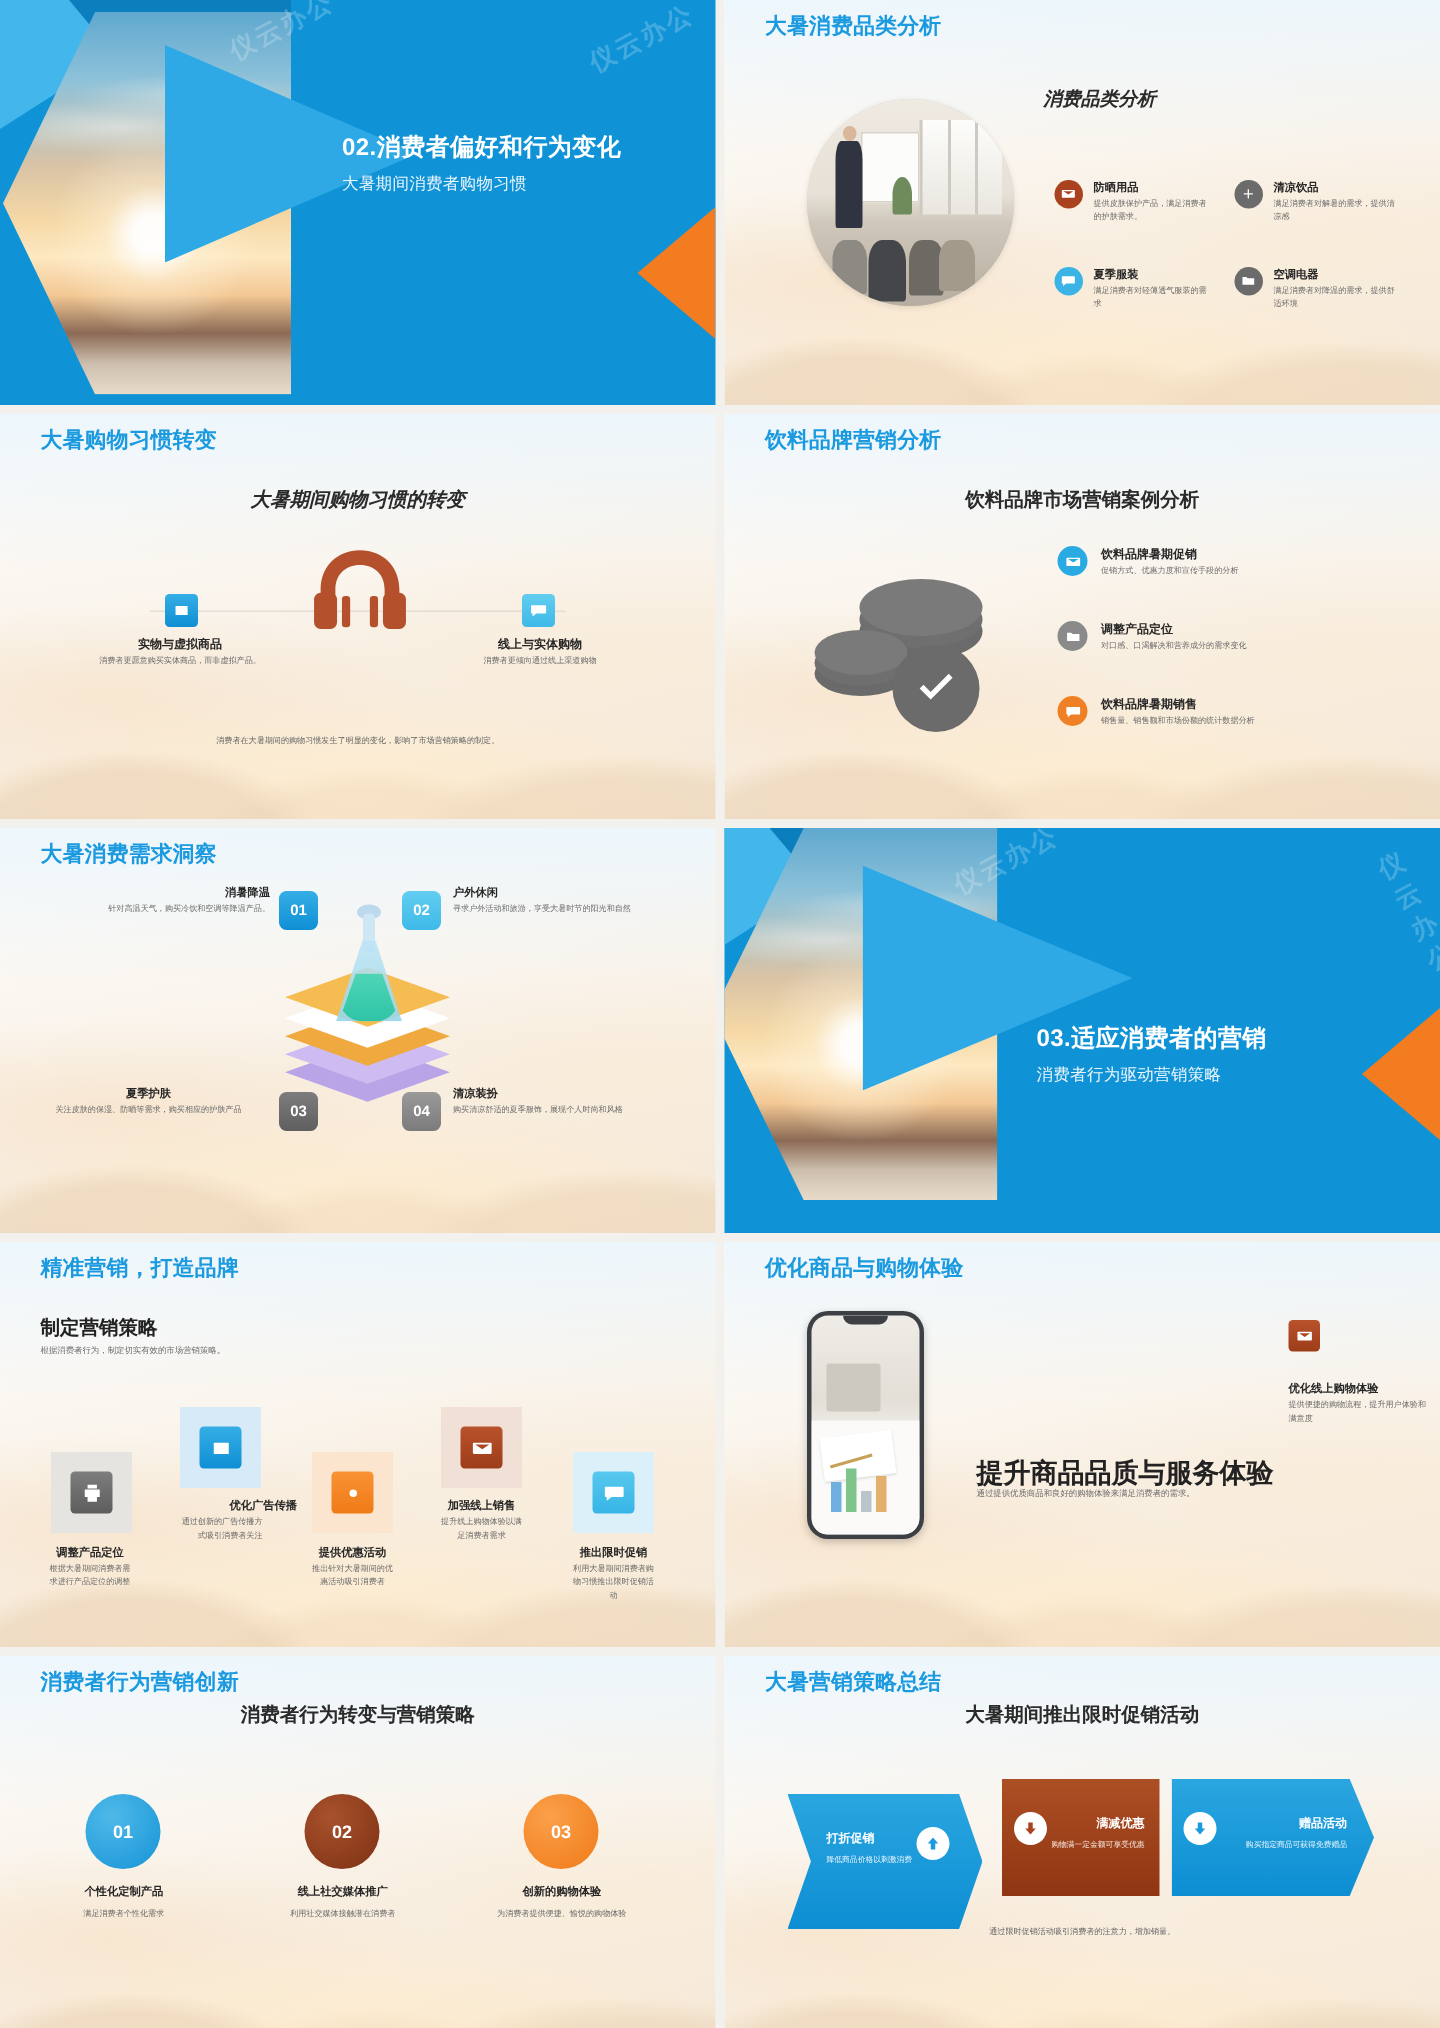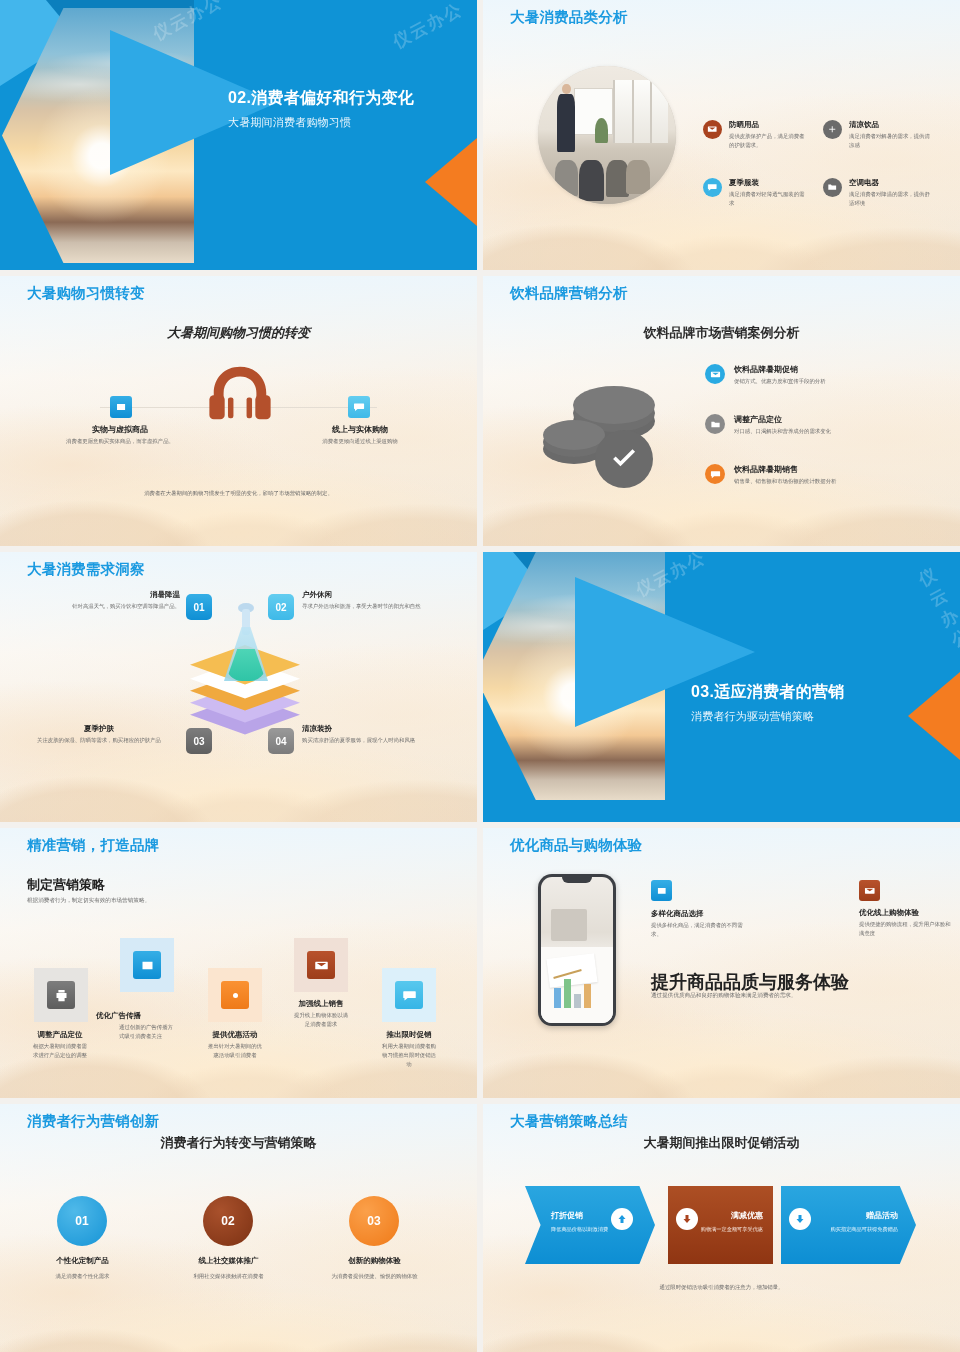--- a/index.html
+++ b/index.html
@@ -192,20 +192,21 @@
     <div class="ctext">
       <h1>02.消费者偏好和行为变化</h1>
       <h2>大暑期间消费者购物习惯</h2>
     </div>
   </div>
 
   <div class="slide">
     <div class="tex"></div>
     <div class="content">
       <div class="stitle">大暑消费品类分析</div>
+      <div class="ctr-head" style="top:58px;left:60px;width:380px;font-style:italic;font-size:12.5px;">消费品类分析</div>
 
       <div class="s2photo">
         <div class="room"></div>
           <div class="win"></div>
           <div class="board"></div>
         <div class="plant"></div>
           <div class="man"></div>
         <div class="p1"></div>
           <div class="p2"></div>
           <div class="p3"></div>
@@ -474,21 +475,21 @@
           <svg viewBox="0 0 24 24">
               <path d="M3 5h18c.6 0 1 .4 1 1v9c0 .6-.4 1-1 1H9l-5 4v-4H3c-.6 0-1-.4-1-1V6c0-.6.4-1 1-1z"></path>
             </svg>
         </span>
       </div>
 
       <div style="position:absolute;left:10px;top:202px;width:100px;text-align:center;">
         <div class="itemtitle">调整产品定位</div>
         <div class="itemdesc" style="width:56px;margin:2px auto 0">根据大暑期间消费者需求进行产品定位的调整</div>
       </div>
-      <div style="position:absolute;left:96px;top:171px;width:102px;text-align:left;margin-top:12px;">
+      <div style="position:absolute;left:96px;top:171px;width:102px;text-align:right;">
         <div class="itemtitle">优化广告传播</div>
         <div class="itemdesc" style="width:56px;margin:2px auto 0">通过创新的广告传播方式吸引消费者关注</div>
       </div>
       <div style="position:absolute;left:184px;top:202px;width:102px;text-align:center;">
         <div class="itemtitle">提供优惠活动</div>
         <div class="itemdesc" style="width:56px;margin:2px auto 0">推出针对大暑期间的优惠活动吸引消费者</div>
       </div>
       <div style="position:absolute;left:270px;top:171px;width:102px;text-align:center;">
         <div class="itemtitle">加强线上销售</div>
         <div class="itemdesc" style="width:56px;margin:2px auto 0">提升线上购物体验以满足消费者需求</div>
@@ -512,38 +513,29 @@
             <div class="desk"></div>
           <div class="pap"></div>
             <div class="pen"></div>
           <div class="ch1"></div>
             <div class="ch2"></div>
             <div class="ch3"></div>
             <div class="ch4"></div>
         </div>
       </div>
 
-      <div style="position:absolute;left:168px;top:52px;width:98px;">
-        <span class="ico sq" style="width:21px;height:21px;background:linear-gradient(180deg,#35aee6,#0f8fd4);">
-          <svg viewBox="0 0 24 24">
-              <path d="M4 6h16v12H4zm2 9l3.5-4.5 2.5 3 3-3.5L18 15z"></path>
-            </svg>
-        </span>
-        <div class="itemtitle" style="margin-top:8px">多样化商品选择</div>
-        <div class="itemdesc">提供多样化商品，满足消费者的不同需求。</div>
-      </div>
 
 
       <div style="position:absolute;left:376px;top:52px;width:94px;">
         <span class="ico sq" style="width:21px;height:21px;background:linear-gradient(180deg,#b8522c,#9d3d1a);">
           <svg viewBox="0 0 24 24">
               <path d="M3 6h18c.5 0 1 .5 1 1v10c0 .5-.5 1-1 1H3c-.5 0-1-.5-1-1V7c0-.5.5-1 1-1zm1.5 2L12 13l7.5-5H4.5z"></path>
             </svg>
         </span>
-        <div class="itemtitle" style="margin-top:7px">优化线上购物体验</div>
+        <div class="itemtitle" style="margin-top:20px">优化线上购物体验</div>
         <div class="itemdesc">提供便捷的购物流程，提升用户体验和满意度</div>
       </div>
 
       <div style="position:absolute;left:168px;top:142px;font-size:18px;font-weight:700;color:#222;">提升商品品质与服务体验</div>
       <div style="position:absolute;left:168px;top:164px;font-size:5.6px;color:#6b6b6b;">通过提供优质商品和良好的购物体验来满足消费者的需求。</div>
     </div>
   </div>
 
   <div class="slide">
     <div class="tex"></div>
@@ -576,21 +568,21 @@
       </div>
     </div>
   </div>
 
   <div class="slide">
     <div class="tex"></div>
     <div class="content">
       <div class="stitle">大暑营销策略总结</div>
       <div class="ctr-head" style="top:30px;">大暑期间推出限时促销活动</div>
 
-      <div style="position:absolute;left:42px;top:82px;width:130px;height:78px;
+      <div style="position:absolute;left:42px;top:92px;width:130px;height:90px;
                   background:linear-gradient(180deg,#2aa6e0,#0d8ed3);
                   clip-path: polygon(0 0, 88% 0, 100% 50%, 88% 100%, 0 100%, 12% 50%);">
         <div style="position:absolute;left:26px;top:24px;">
           <div class="lbl" style="font-size:8px;font-weight:700;color:#fff;">打折促销</div>
           <div class="sub" style="font-size:5.2px;color:#eaf6fd;margin-top:5px;">降低商品价格以刺激消费</div>
         </div>
         <div class="ringicon" style="position:absolute;right:22px;top:22px;">
           <svg viewBox="0 0 24 24" fill="#1b9ae0">
               <path d="M12 4l7 8h-4v8H9v-8H5z"></path>
             </svg>

